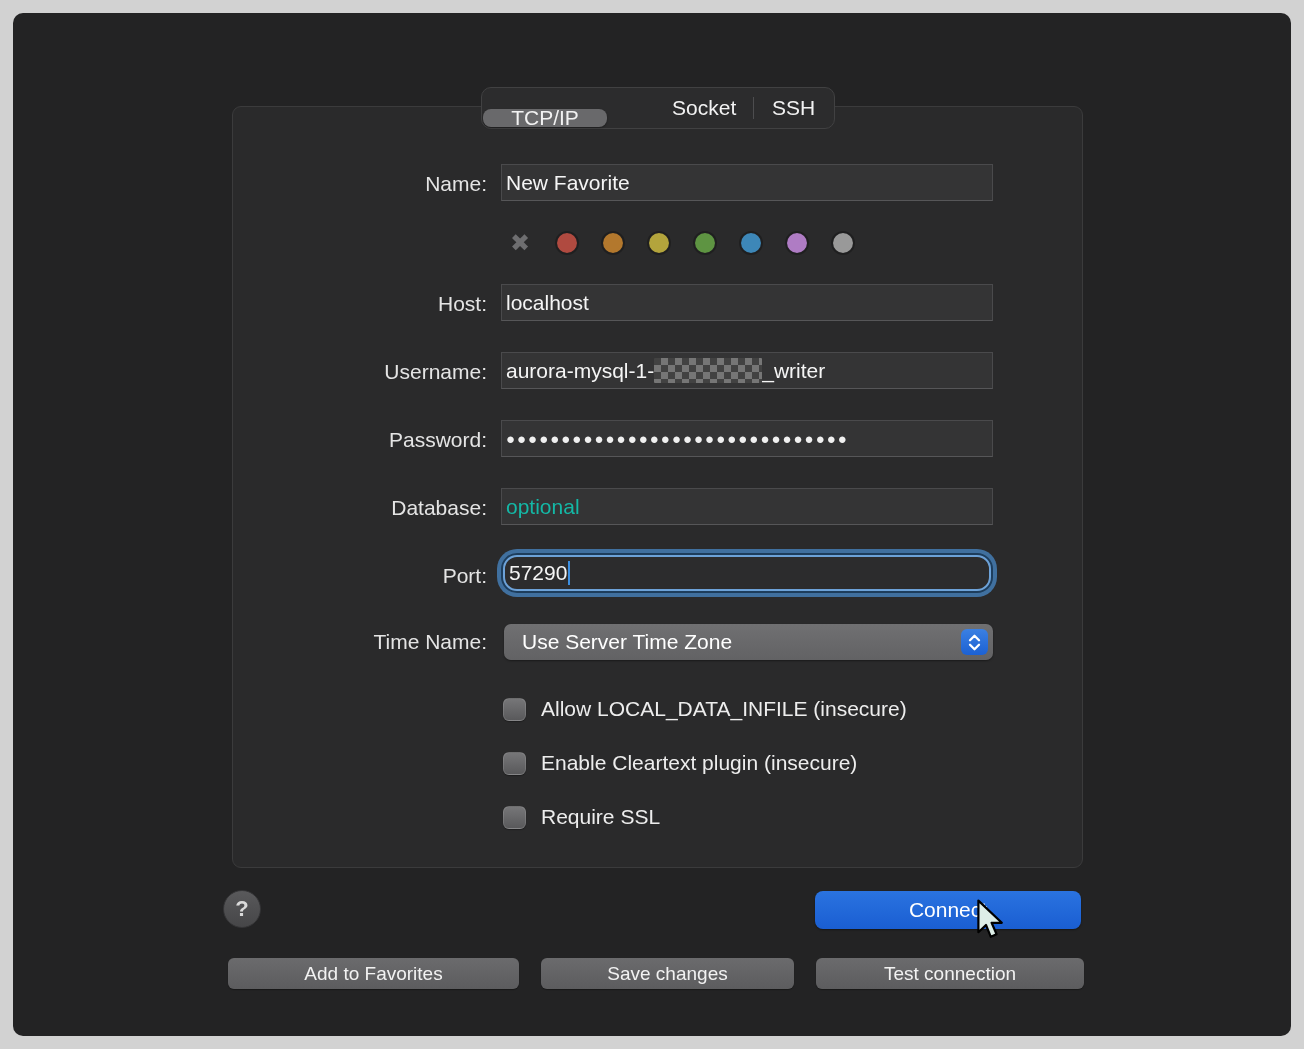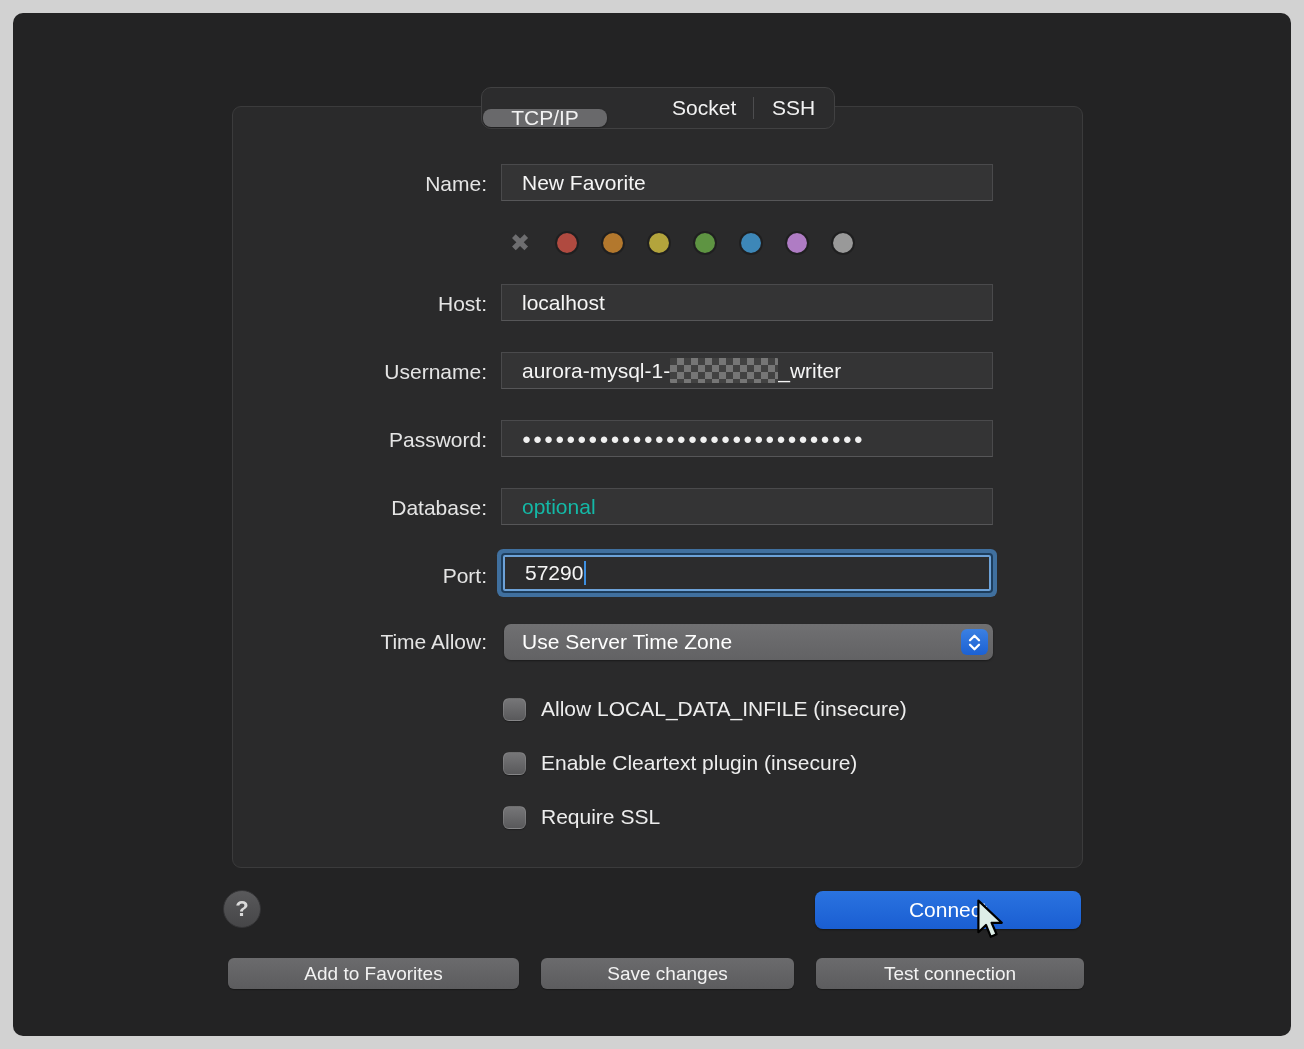--- a/index.html
+++ b/index.html
@@ -38,21 +38,21 @@
   .tab-divider { width:1px; height:22px; background:#4d4d4f; align-self:center; }
 
   
   .field-label {
     position:absolute; left:219px; width:255px; text-align:right;
     font-size:21px; color:#e4e4e4; line-height:28px;
   }
   .text-field {
     position:absolute; left:488px; width:492px; height:37px;
     background:#343435; border:1px solid #4a4a4c; border-bottom-color:#565658;
-    color:#f5f5f5; font-size:21px; line-height:35px; padding:0 20px;
+    color:#f5f5f5; font-size:21px; line-height:35px; padding:0 4px;
     white-space:nowrap; overflow:hidden;
   }
   .placeholder-text { color:#14b8a6; }
 
   .password-dots {
     font-size:15px; letter-spacing:2px; line-height:35px; color:#f0f0f0;
     display:block; white-space:nowrap; overflow:hidden;
   }
 
   .redacted {
@@ -61,21 +61,21 @@
       linear-gradient(45deg, #828282 25%, transparent 25%, transparent 75%, #828282 75%),
       linear-gradient(45deg, #828282 25%, #454545 25%, #454545 75%, #828282 75%);
     background-size:14px 14px; background-position:0 0, 7px 7px;
     opacity:.85; border-radius:1px;
   }
 
   
   .port-field {
     left:490px; width:488px; height:36px; top:542px;
     background:#2c2c2d;
-    border:2px solid #6da2d8; border-radius:2px; line-height:32px;
+    border:2px solid #6da2d8; border-radius:14px; line-height:32px;
     box-shadow:0 0 0 2px #1d3d5c, 0 0 0 6px #40709f;
   }
   .caret {
     display:inline-block; width:2px; height:24px; background:#3d8fe0;
     vertical-align:-5px; margin-left:1px;
   }
 
   
   .swatch-row {
     position:absolute; left:494px; top:216px; height:28px;
@@ -192,21 +192,21 @@
     <div class="field-label" style="top:481px">Database:</div>
     <div class="text-field" style="top:475px">
       <span class="placeholder-text">optional</span>
     </div>
 
     <div class="field-label" style="top:549px">Port:</div>
     <div class="text-field port-field">
       <span>57290</span><span class="caret"></span>
     </div>
 
-    <div class="field-label" style="top:615px">Time Allow:</div>
+    <div class="field-label" style="top:615px">Time Name:</div>
     <div class="popup">
       <span>Use Server Time Zone</span>
       <div class="popup-arrows">
         <svg width="13" height="17" viewBox="0 0 13 17">
           <path d="M2 6.2 L6.5 1.8 L11 6.2" fill="none" stroke="#ffffff" stroke-width="2.3" stroke-linecap="round" stroke-linejoin="round"></path>
           <path d="M2 10.8 L6.5 15.2 L11 10.8" fill="none" stroke="#ffffff" stroke-width="2.3" stroke-linecap="round" stroke-linejoin="round"></path>
         </svg>
       </div>
     </div>
 

